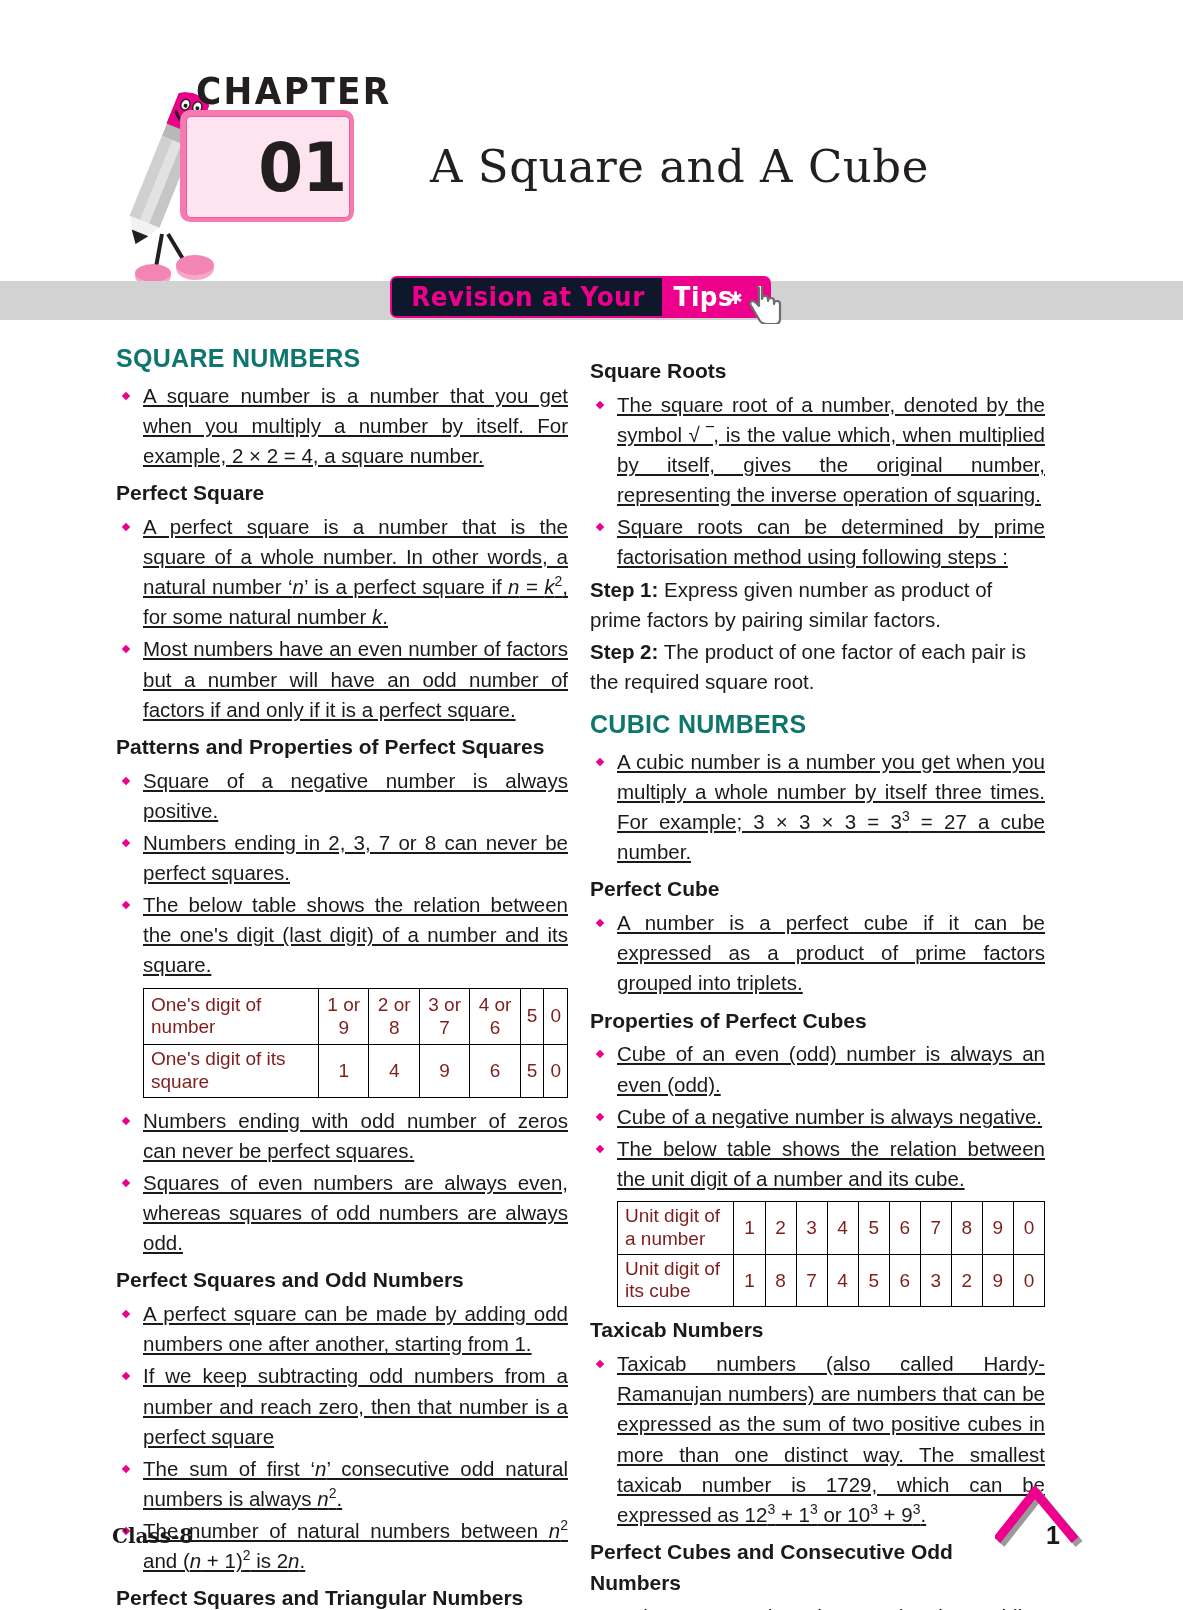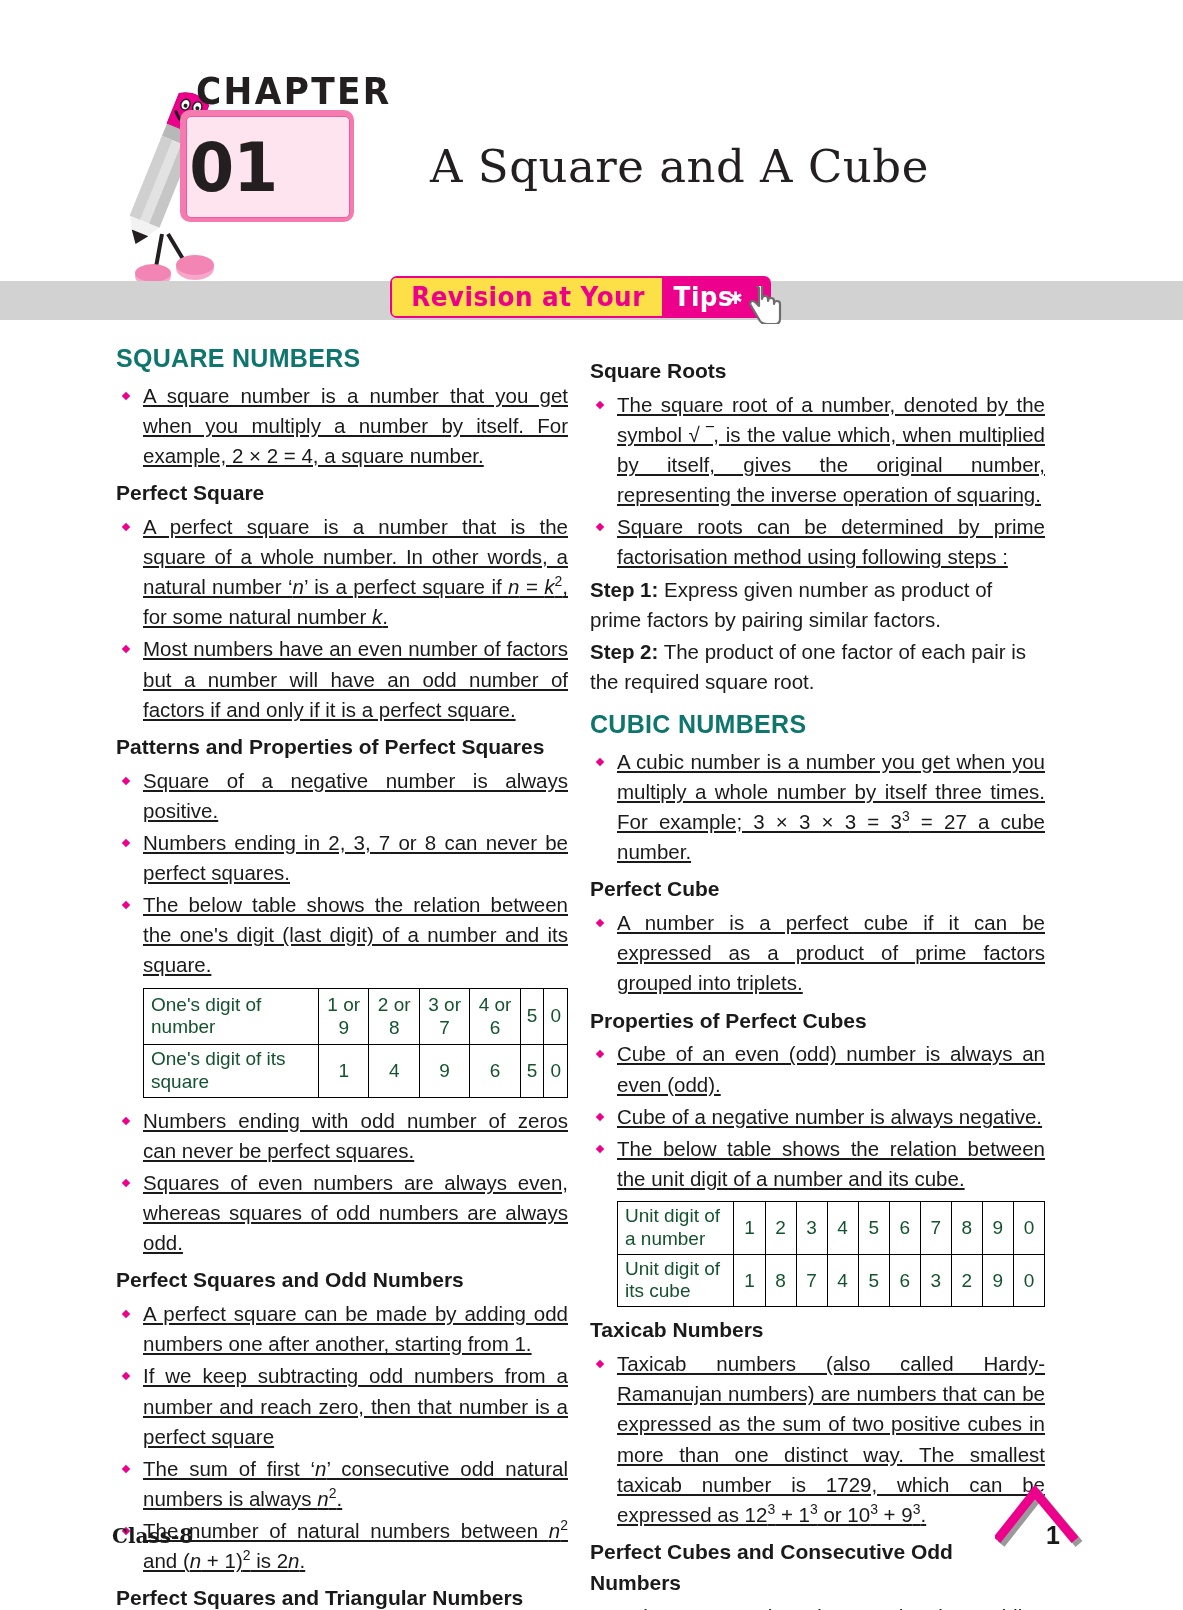--- a/index.html
+++ b/index.html
@@ -55,21 +55,21 @@
     padding: 6px;
   }
   .chapter-box-inner {
     width: 100%;
     height: 100%;
     background: #fde4ef;
     border-radius: 5px;
     border: 1.5px solid #f05a9b;
     display: flex;
     align-items: center;
-    justify-content: flex-start;
+    justify-content: flex-end;
   }
   .chapter-num {
     font-family: "DejaVu Sans", sans-serif;
     font-weight: bold;
     font-size: 68px;
     color: #231f20;
     letter-spacing: -1px;
     transform: scaleX(0.95);
   }
   .chapter-title {
@@ -104,21 +104,21 @@
     border: 2.5px solid #ec008c;
     border-radius: 7px;
     background: #ffffff;
     overflow: visible;
     box-sizing: border-box;
   }
   .banner-left {
     display: flex;
     align-items: center;
     padding: 0 11px 0 13px;
-    background: #fde047;
+    background: #0f172a;
     border-radius: 4px 0 0 4px;
   }
   .banner-left span {
     font-family: "DejaVu Sans", sans-serif;
     font-weight: bold;
     font-size: 26px;
     color: #ec008c;
     letter-spacing: 0.5px;
     transform: scaleX(0.95);
   }
@@ -214,21 +214,21 @@
   }
   p.step b { font-weight: bold; }
   sup { font-size: 0.68em; vertical-align: super; line-height: 0; }
   i.math { font-style: italic; }
 
   
   table.digit-table {
     border-collapse: collapse;
     margin: 7px 0 8px 27px;
     font-size: 19px;
-    color: #14532d;
+    color: #7f1d1d;
   }
   table.digit-table td {
     border: 1.8px solid #000000;
     padding: 4px 6px;
     text-align: center;
     vertical-align: middle;
     line-height: 1.25;
   }
   table.digit-table td.rowhead {
     text-align: left;

